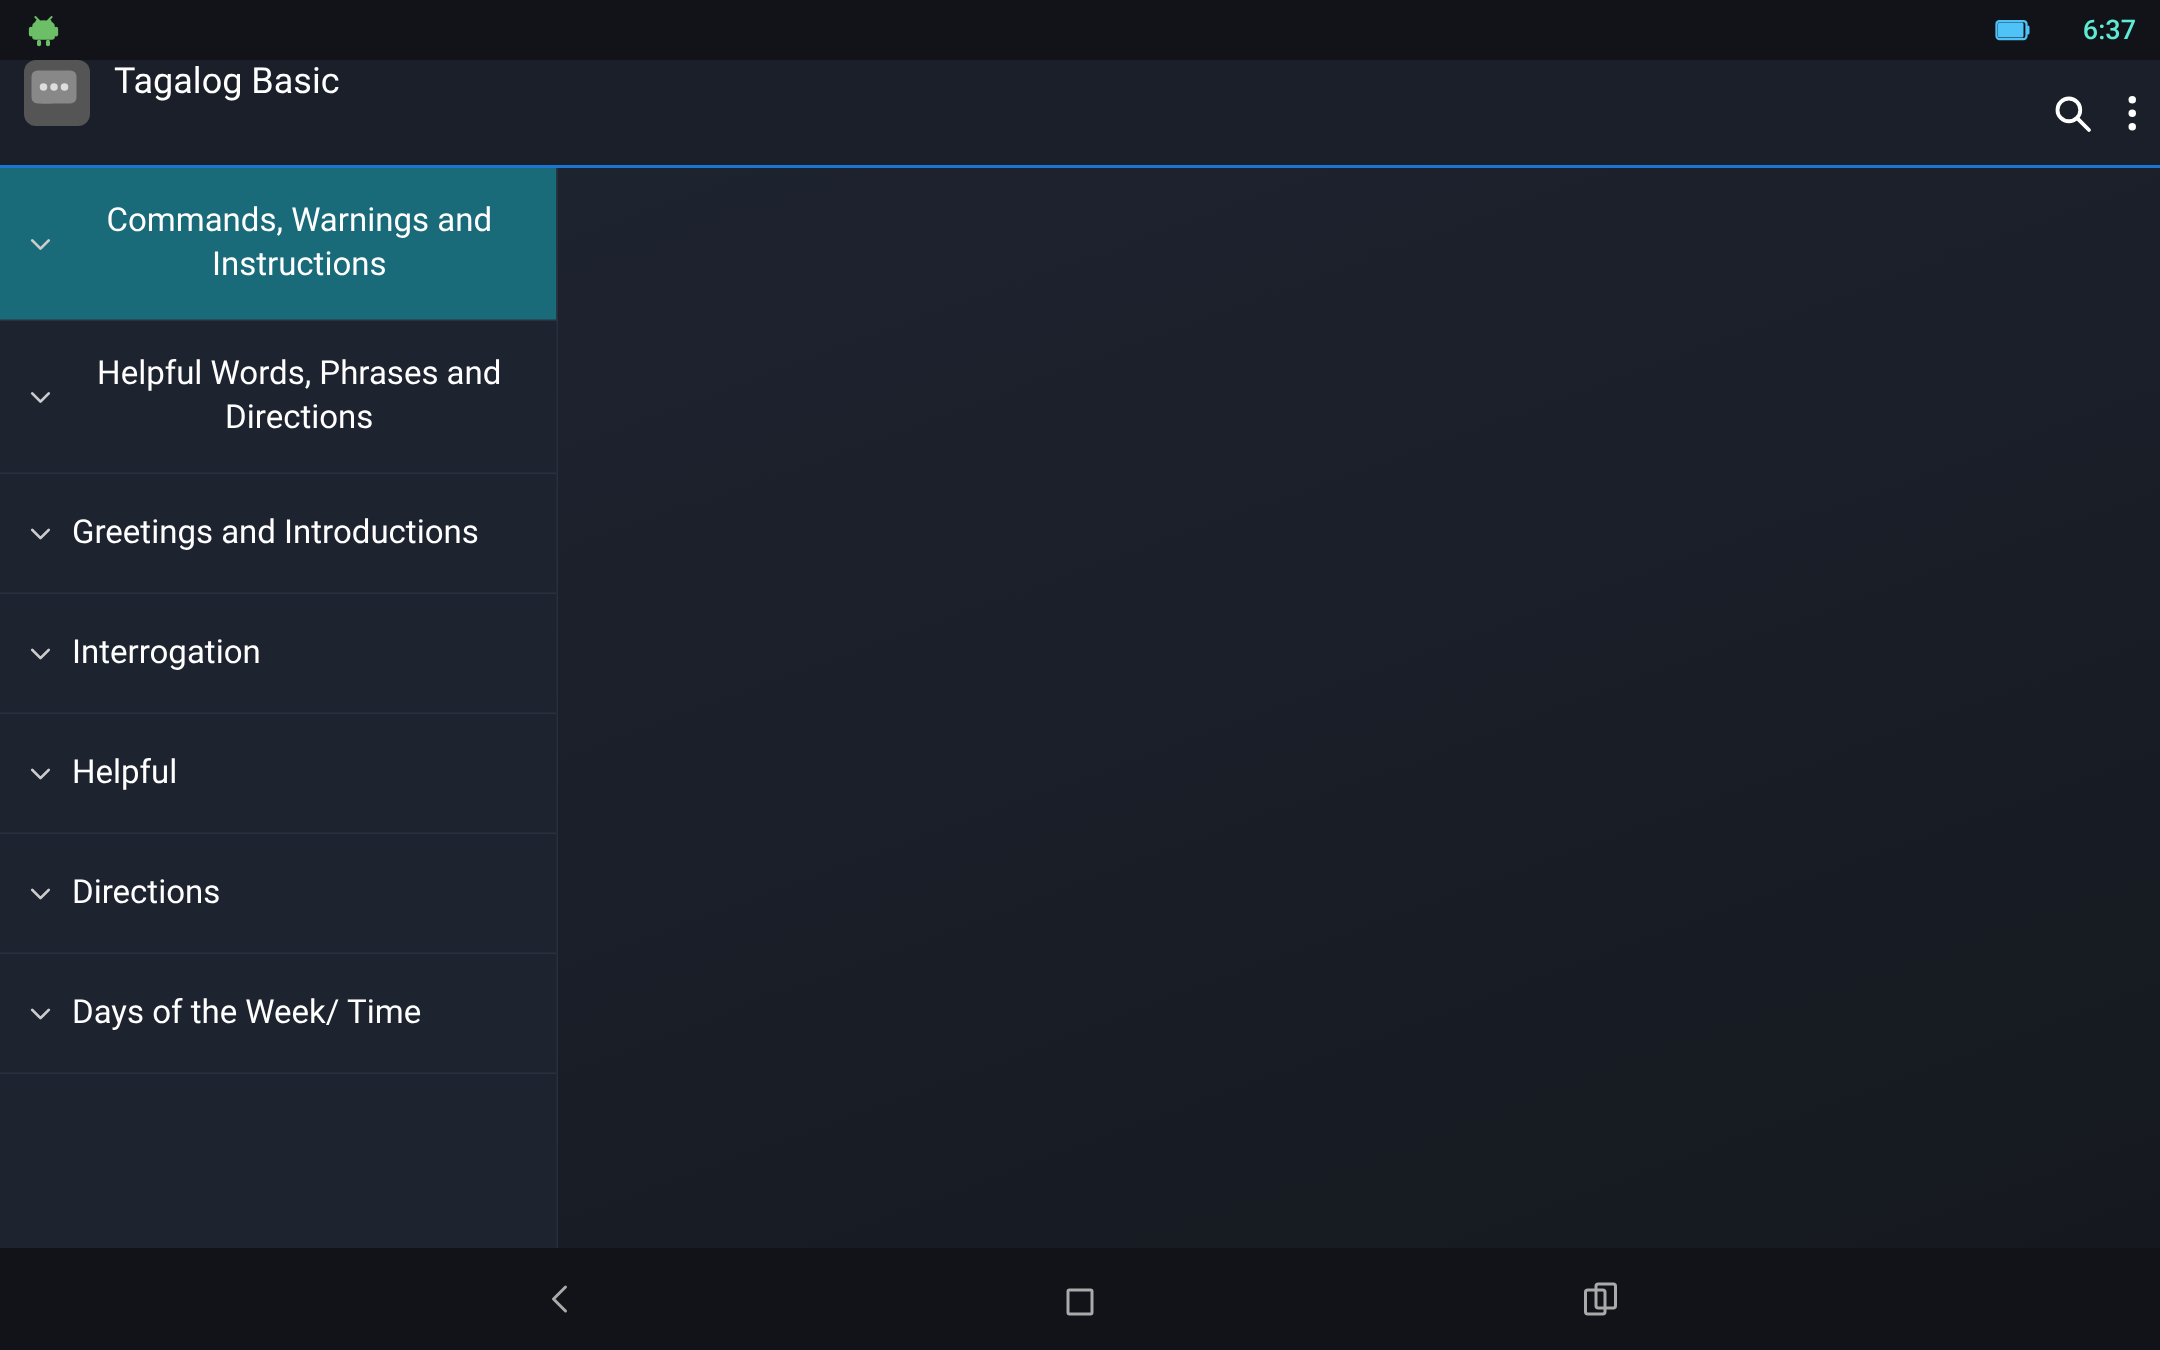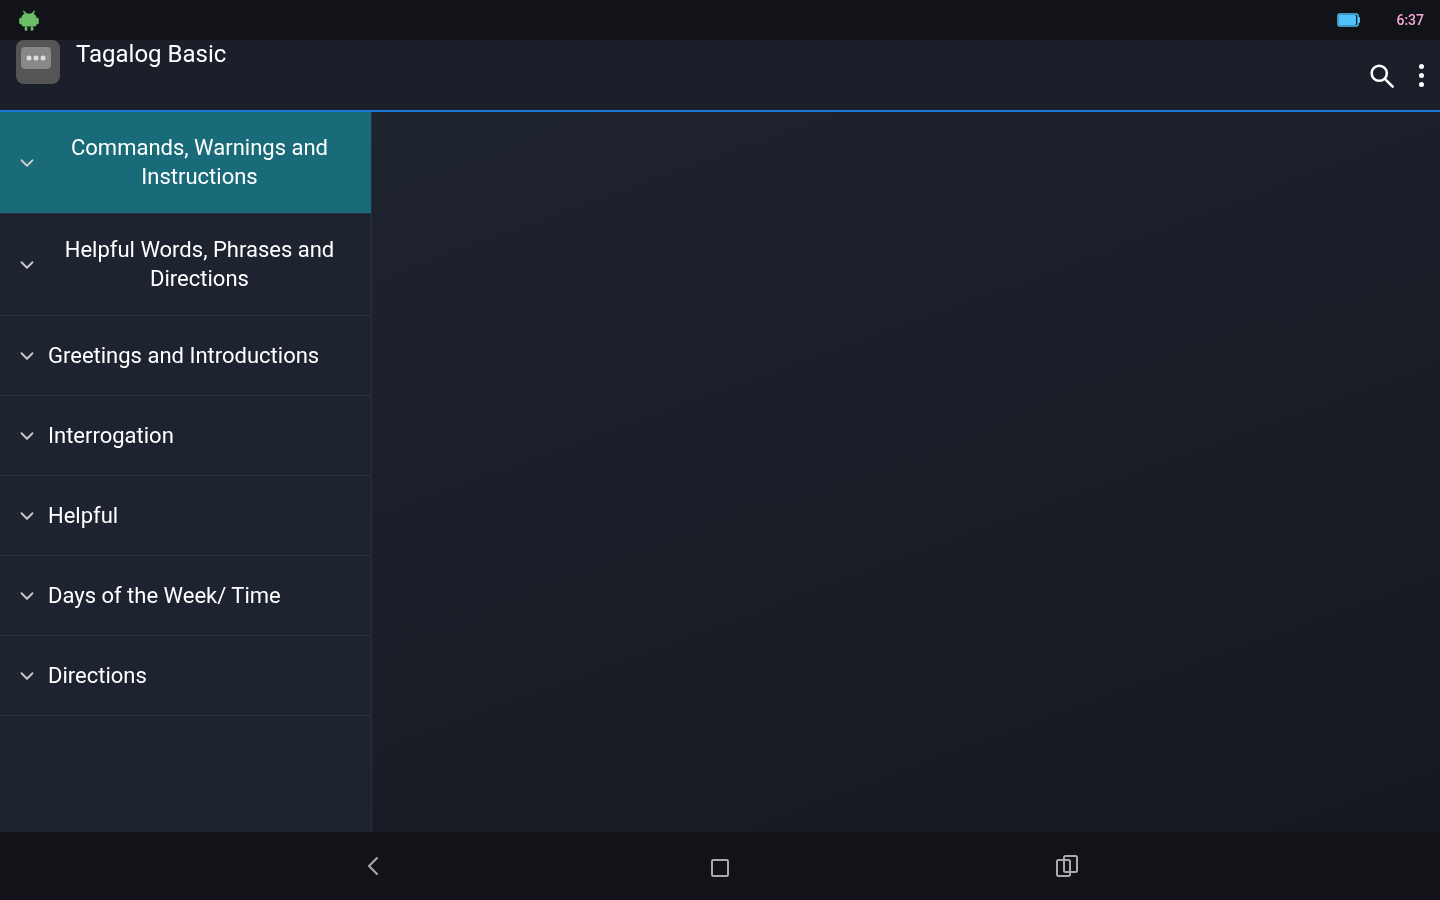--- a/index.html
+++ b/index.html
@@ -33,22 +33,22 @@
       align-items: center;
     }
 
     .status-bar-right {
       display: flex;
       align-items: center;
       gap: 8px;
     }
 
     .time-text {
-      color: #f9a8d4;
-      font-size: 14px;
+      color: #5eead4;
+      font-size: 18px;
       font-weight: 500;
       margin-left: 27px;
     }
 
     
     .app-bar {
       width: 100%;
       height: 72px;
       background: #1a1f2a;
       border-bottom: 2px solid #1976d2;
@@ -306,30 +306,30 @@
       </div>
       <span class="nav-label">Helpful</span>
     </div>
 
     <div class="nav-item">
       <div class="chevron">
         <svg width="22" height="22" viewBox="0 0 24 24" fill="none" stroke="#cccccc" stroke-width="2" stroke-linecap="round" stroke-linejoin="round">
           <polyline points="6 9 12 15 18 9"></polyline>
         </svg>
       </div>
+      <span class="nav-label">Directions</span>
+    </div>
+
+    <div class="nav-item">
+      <div class="chevron">
+        <svg width="22" height="22" viewBox="0 0 24 24" fill="none" stroke="#cccccc" stroke-width="2" stroke-linecap="round" stroke-linejoin="round">
+          <polyline points="6 9 12 15 18 9"></polyline>
+        </svg>
+      </div>
       <span class="nav-label">Days of the Week/ Time</span>
-    </div>
-
-    <div class="nav-item">
-      <div class="chevron">
-        <svg width="22" height="22" viewBox="0 0 24 24" fill="none" stroke="#cccccc" stroke-width="2" stroke-linecap="round" stroke-linejoin="round">
-          <polyline points="6 9 12 15 18 9"></polyline>
-        </svg>
-      </div>
-      <span class="nav-label">Directions</span>
     </div>
 
   </div>
 
   <div class="right-content"></div>
 </div>
 
 <div class="bottom-nav">
 
   <div class="bottom-nav-btn">

